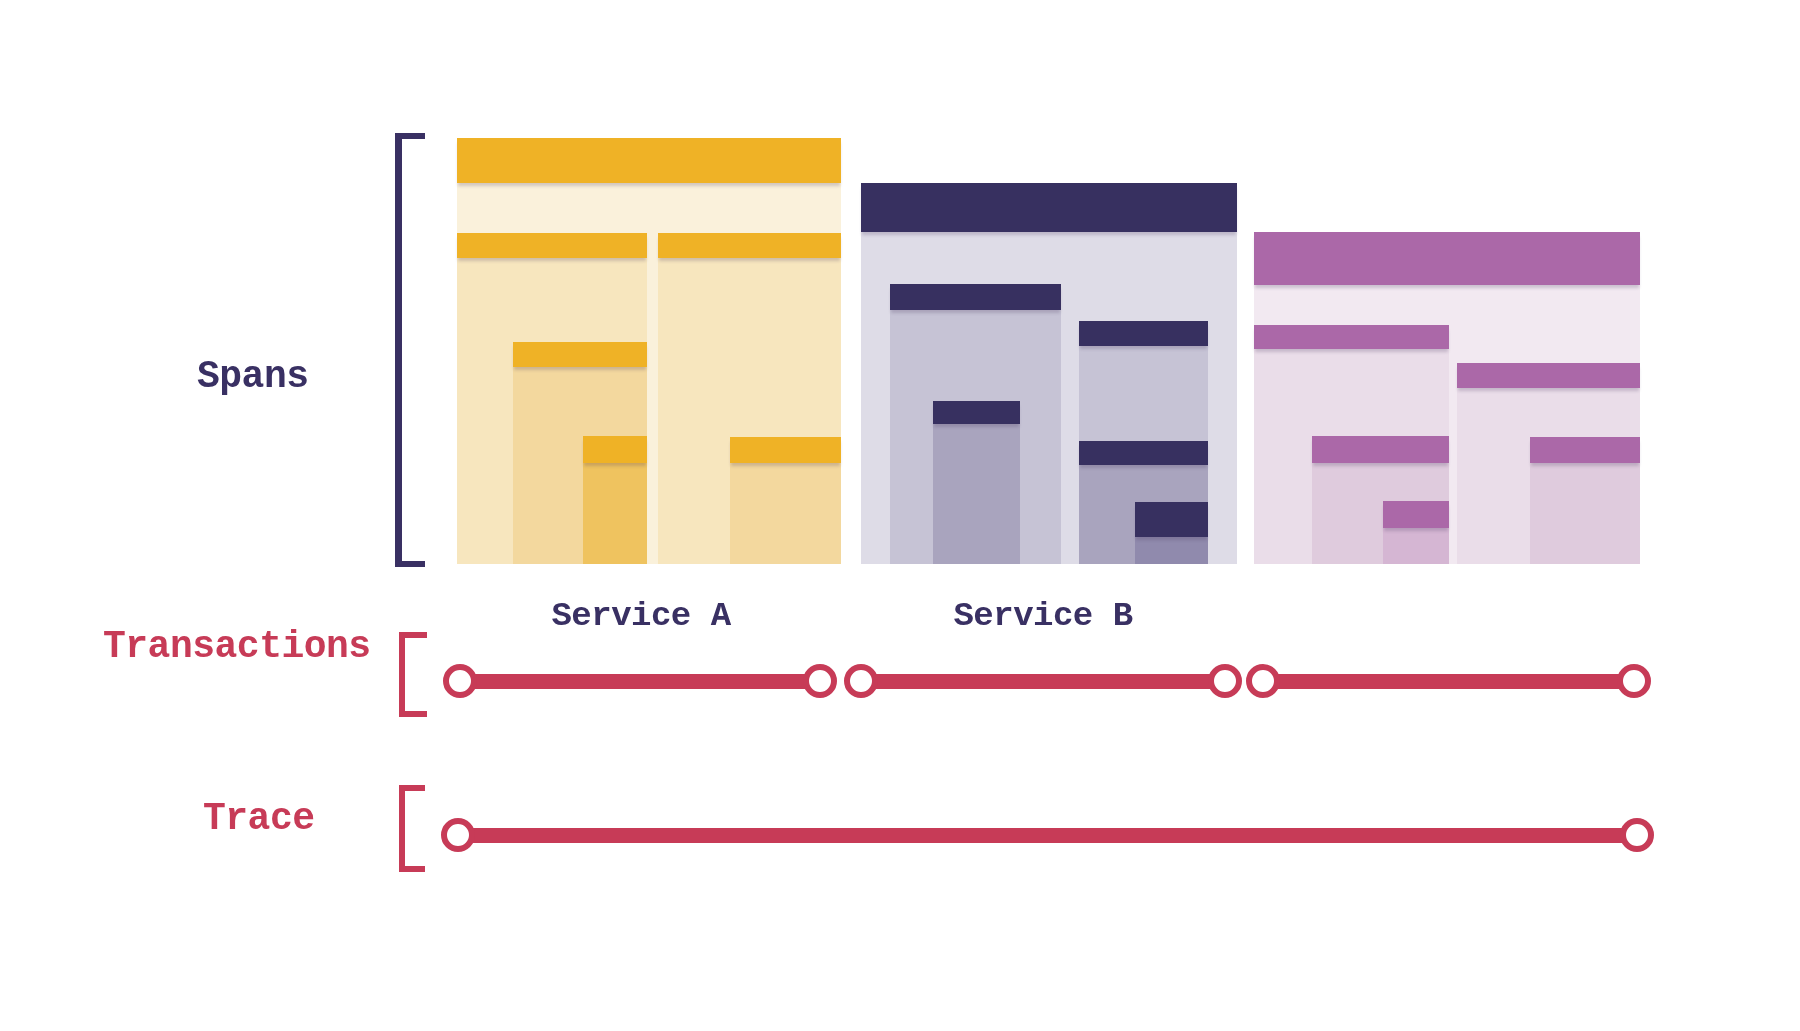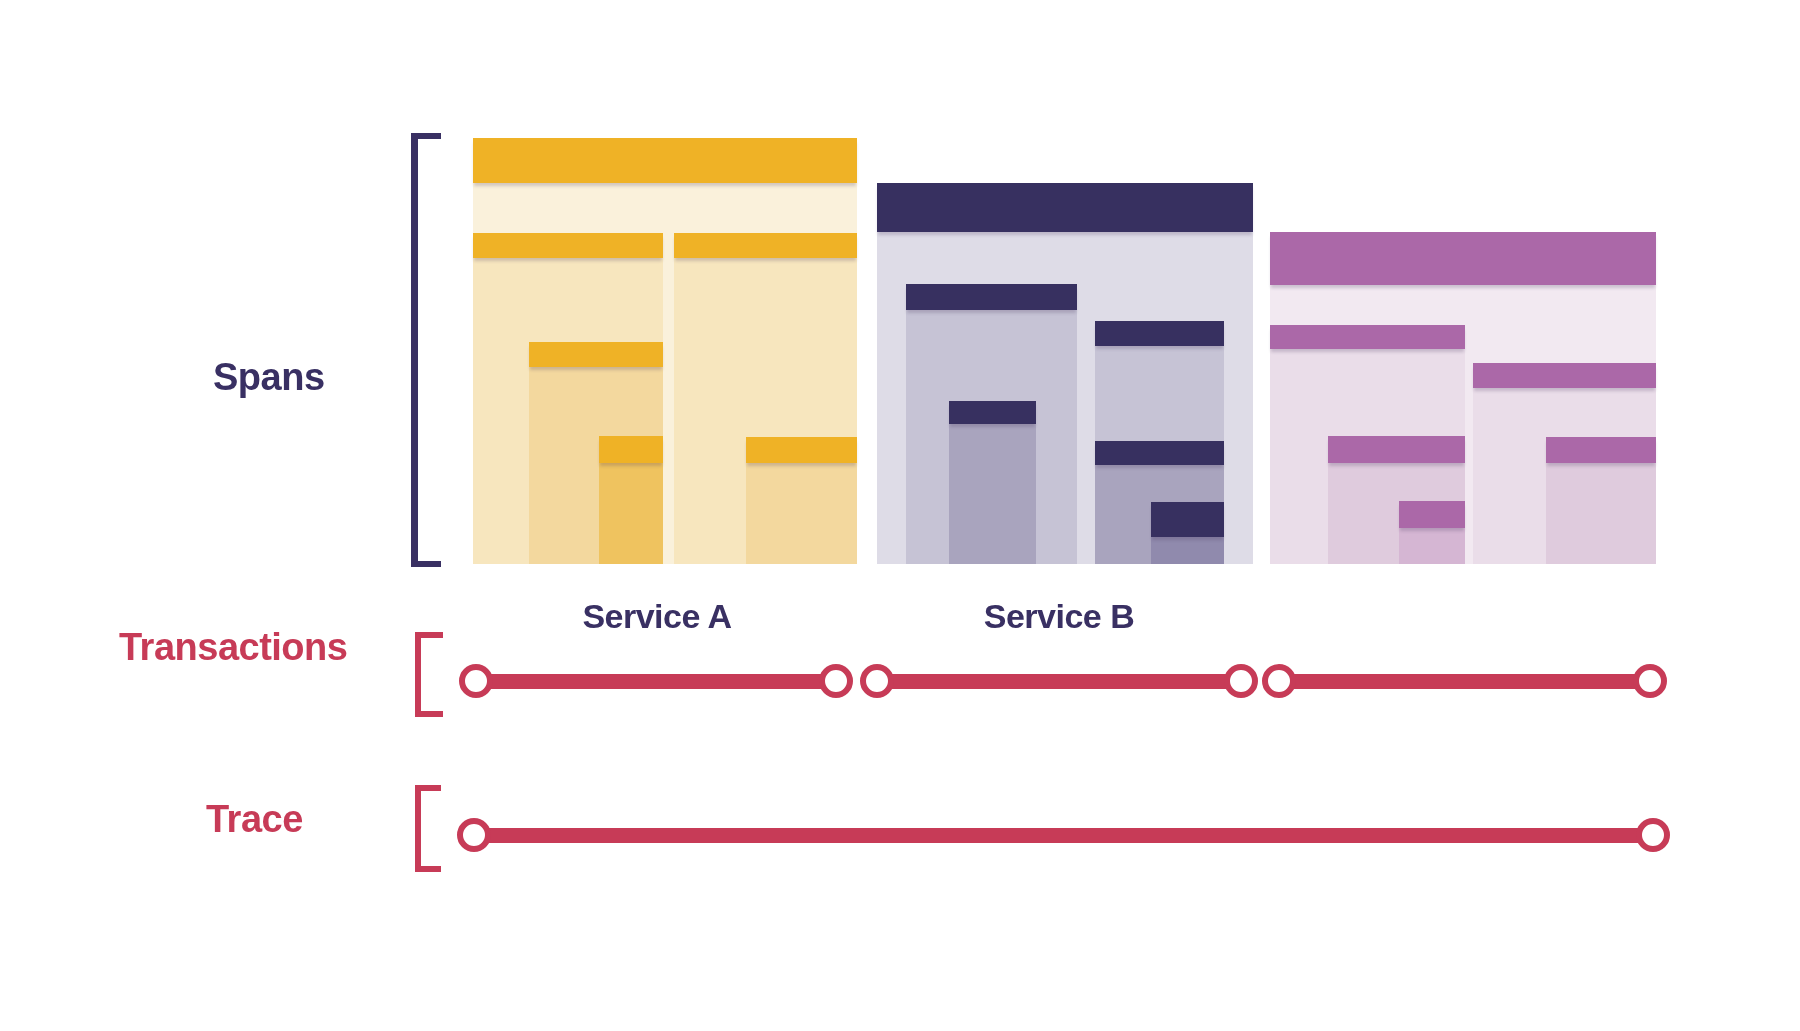--- a/index.html
+++ b/index.html
@@ -1,22 +1,21 @@
 <!DOCTYPE html>
 <html><head>
 <meta charset="utf-8">
 <style>
   html,body{margin:0;padding:0;background:#ffffff;}
   #canvas{
     position:relative;
     width:1773px;height:1031px;
     background:#ffffff;
     overflow:hidden;
-    font-family:Liberation Sans, sans-serif;
-    margin-left:16px;
+    font-family:Liberation Mono, monospace;
   }
   
   .side-label{
     position:absolute;
     font-weight:700;
     font-size:38px;
     line-height:1;
     letter-spacing:-0.5px;
     white-space:nowrap;
   }
@@ -69,21 +68,21 @@
 <body>
 
 <div id="canvas">
 
   <div class="side-label navy-text" style="left:197px;top:358px;">Spans</div>
   <div class="bracket navy" style="left:395px;top:133px;width:30px;height:434px;"></div>
 
   <div class="side-label red-text" style="left:103px;top:628px;">Transactions</div>
   <div class="bracket red" style="left:399px;top:632px;width:28px;height:85px;"></div>
 
-  <div class="side-label red-text" style="left:190px;top:800px;">Trace</div>
+  <div class="side-label red-text" style="left:203px;top:800px;">Trace</div>
   <div class="bracket red" style="left:399px;top:785px;width:26px;height:87px;"></div>
 
   <div>
     <div class="track a-t1" style="left:457px;top:183px;width:384px;height:381px;"></div>
     <div class="track a-t2" style="left:457px;top:258px;width:190px;height:306px;"></div>
     <div class="track a-t2" style="left:658px;top:258px;width:183px;height:306px;"></div>
     <div class="track a-t3" style="left:513px;top:367px;width:134px;height:197px;"></div>
     <div class="track a-t4" style="left:583px;top:463px;width:64px;height:101px;"></div>
     <div class="track a-t3" style="left:730px;top:463px;width:111px;height:101px;"></div>
     <div class="bar a-bar" style="left:457px;top:138px;width:384px;height:45px;"></div>

